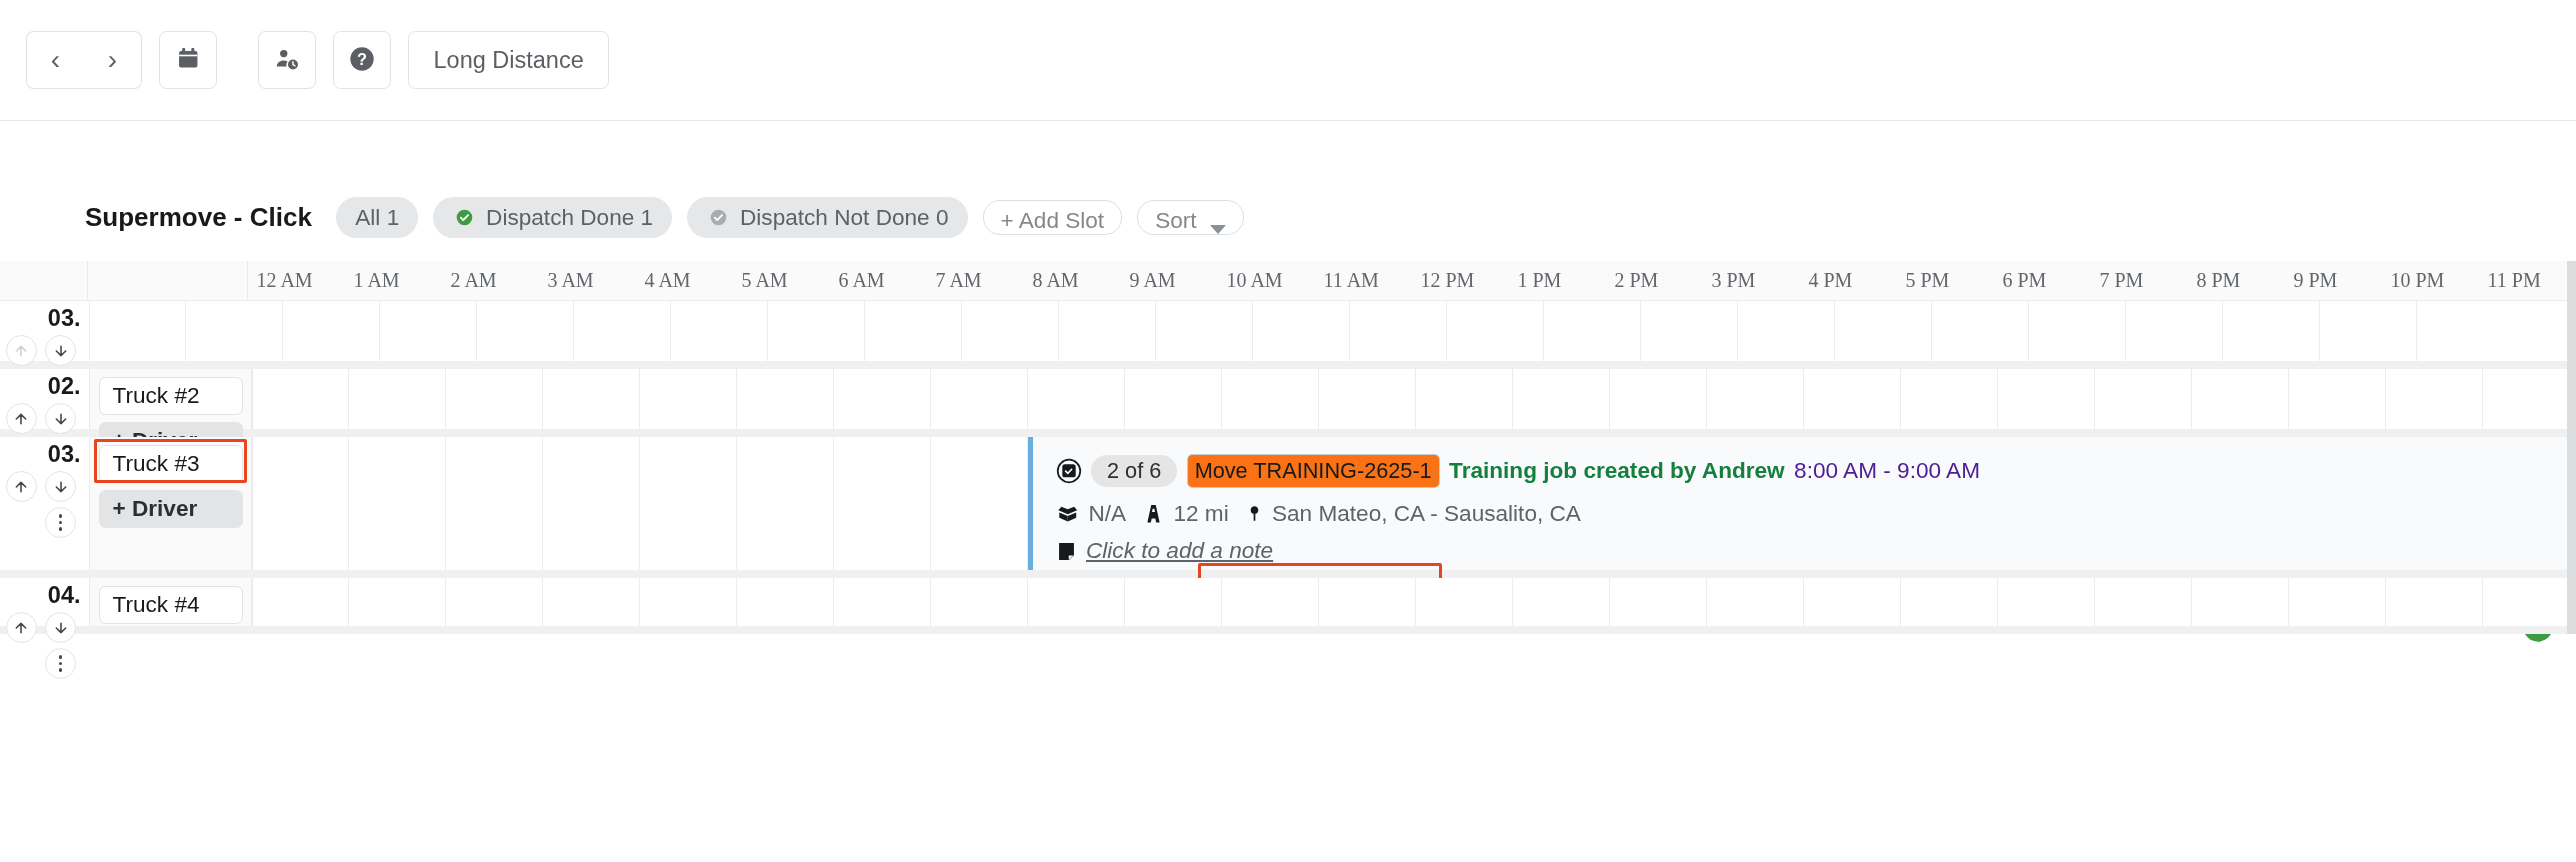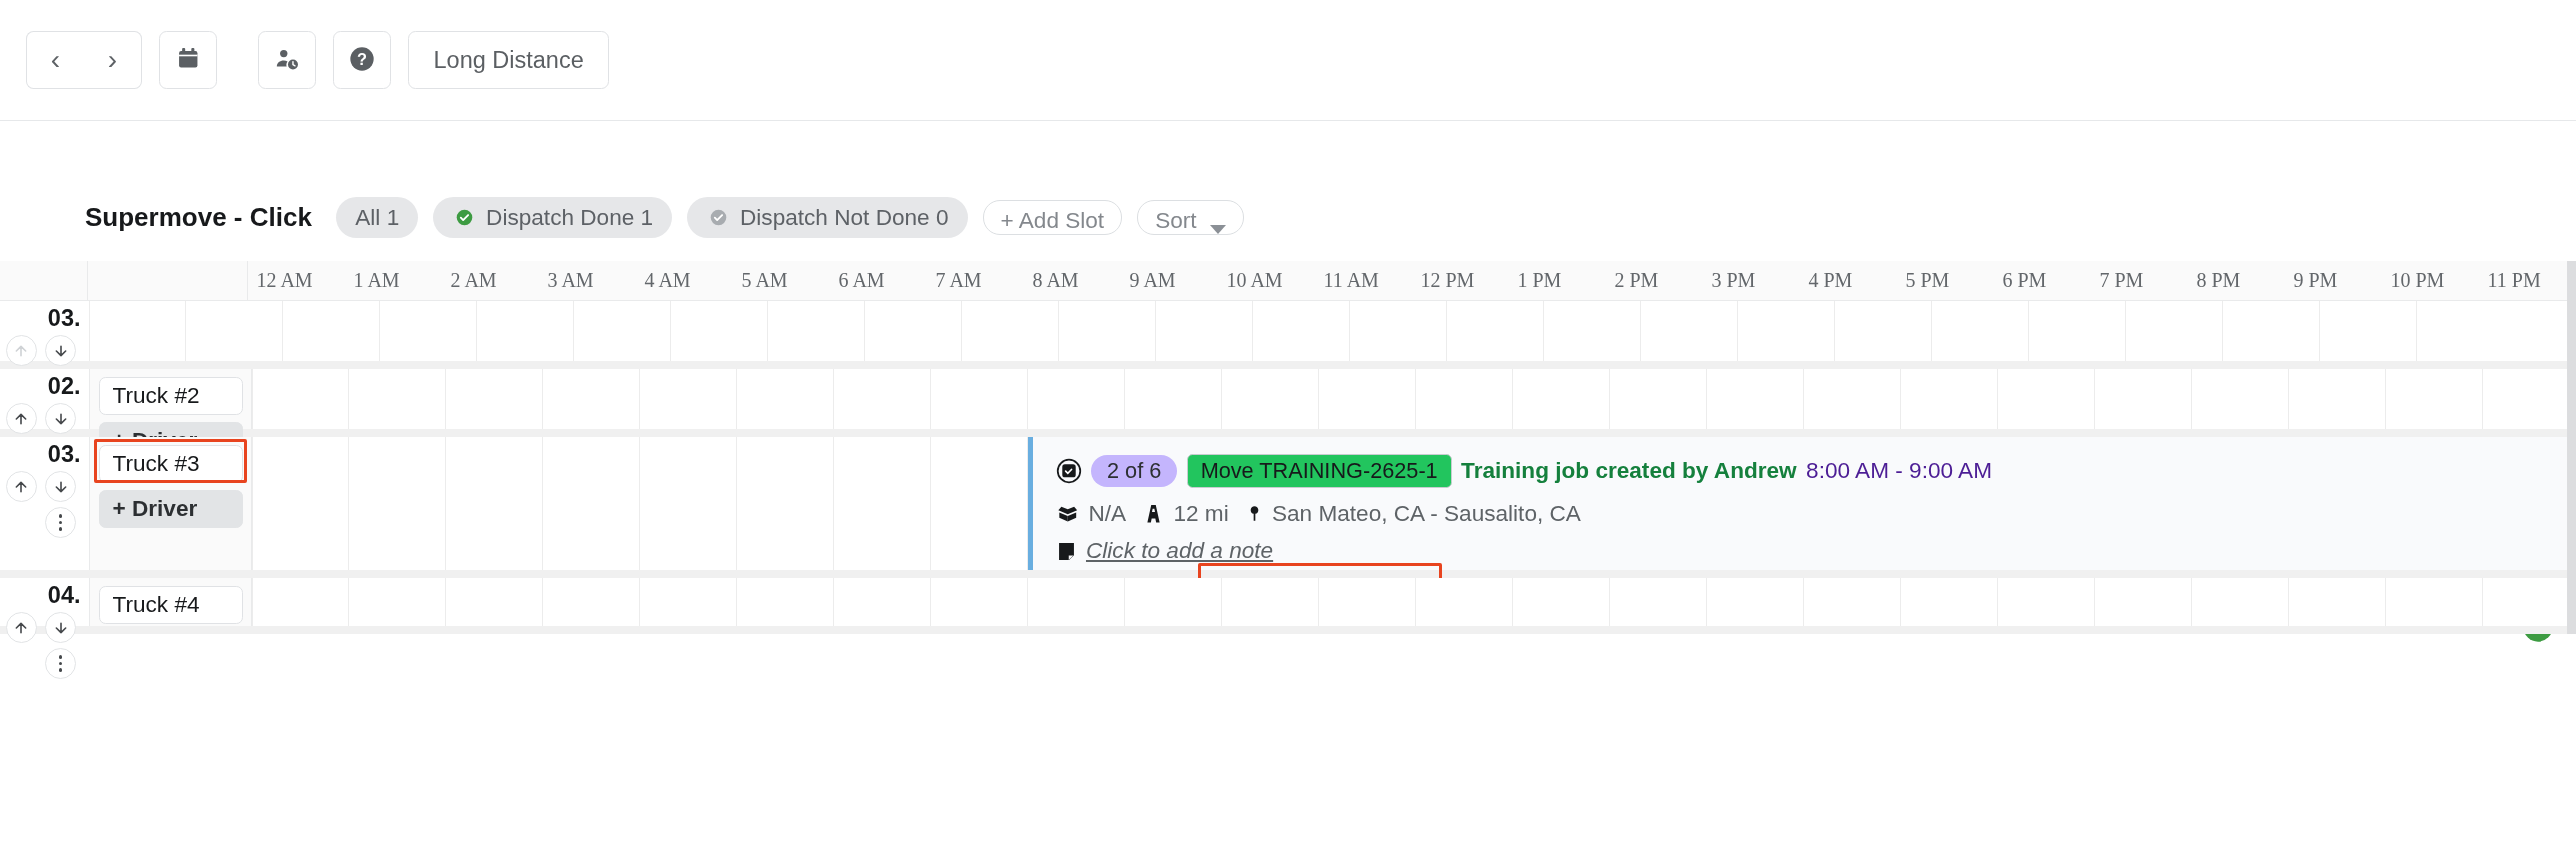--- a/index.html
+++ b/index.html
@@ -227,39 +227,39 @@
     background: #f9fafc;
     border-left: 5.6px solid #69aee0;
     display: flex;
     flex-direction: column;
   }
   .job-main { padding: 17px 0 11.3px 22.6px; flex: 1; }
   .job-line { display: flex; align-items: center; gap: 9.4px; margin-bottom: 11.3px; }
   .job-line.l1 { margin-bottom: 13px; }
   .icn { display:inline-flex; align-items:center; justify-content:center; flex:none; color:#17191b;}
   .cnt-pill {
-    background: #c4b5fd;
+    background: #e5e5e5;
     border-radius: 17px;
     height: 32px;
     display: flex; align-items: center;
     padding: 0 16px;
     font-size: 21.7px;
     color: #2c2f32;
     font-weight: 400;
     white-space: nowrap;
   }
   .id-pill {
     border: 0.9px solid #c9ccd0;
     border-radius: 5.6px;
     height: 34px;
     display: flex; align-items: center;
-    padding: 0 13px;
+    padding: 0 7px;
     font-size: 21.7px;
     color: #17191b;
-    background: #22c55e;
+    background: #f97316;
     white-space: nowrap;
   }
   .job-title { font-size: 22.6px; font-weight: 700; color: #15803d; white-space: nowrap;}
   .job-time { font-size: 22.6px; color: #4c1d95; white-space: nowrap;}
   .muted { font-size: 22.6px; color: #5e6367; white-space: nowrap;}
   .note-link {
     font-size: 22.6px;
     color: #5e6367;
     font-style: italic;
     text-decoration: underline;

